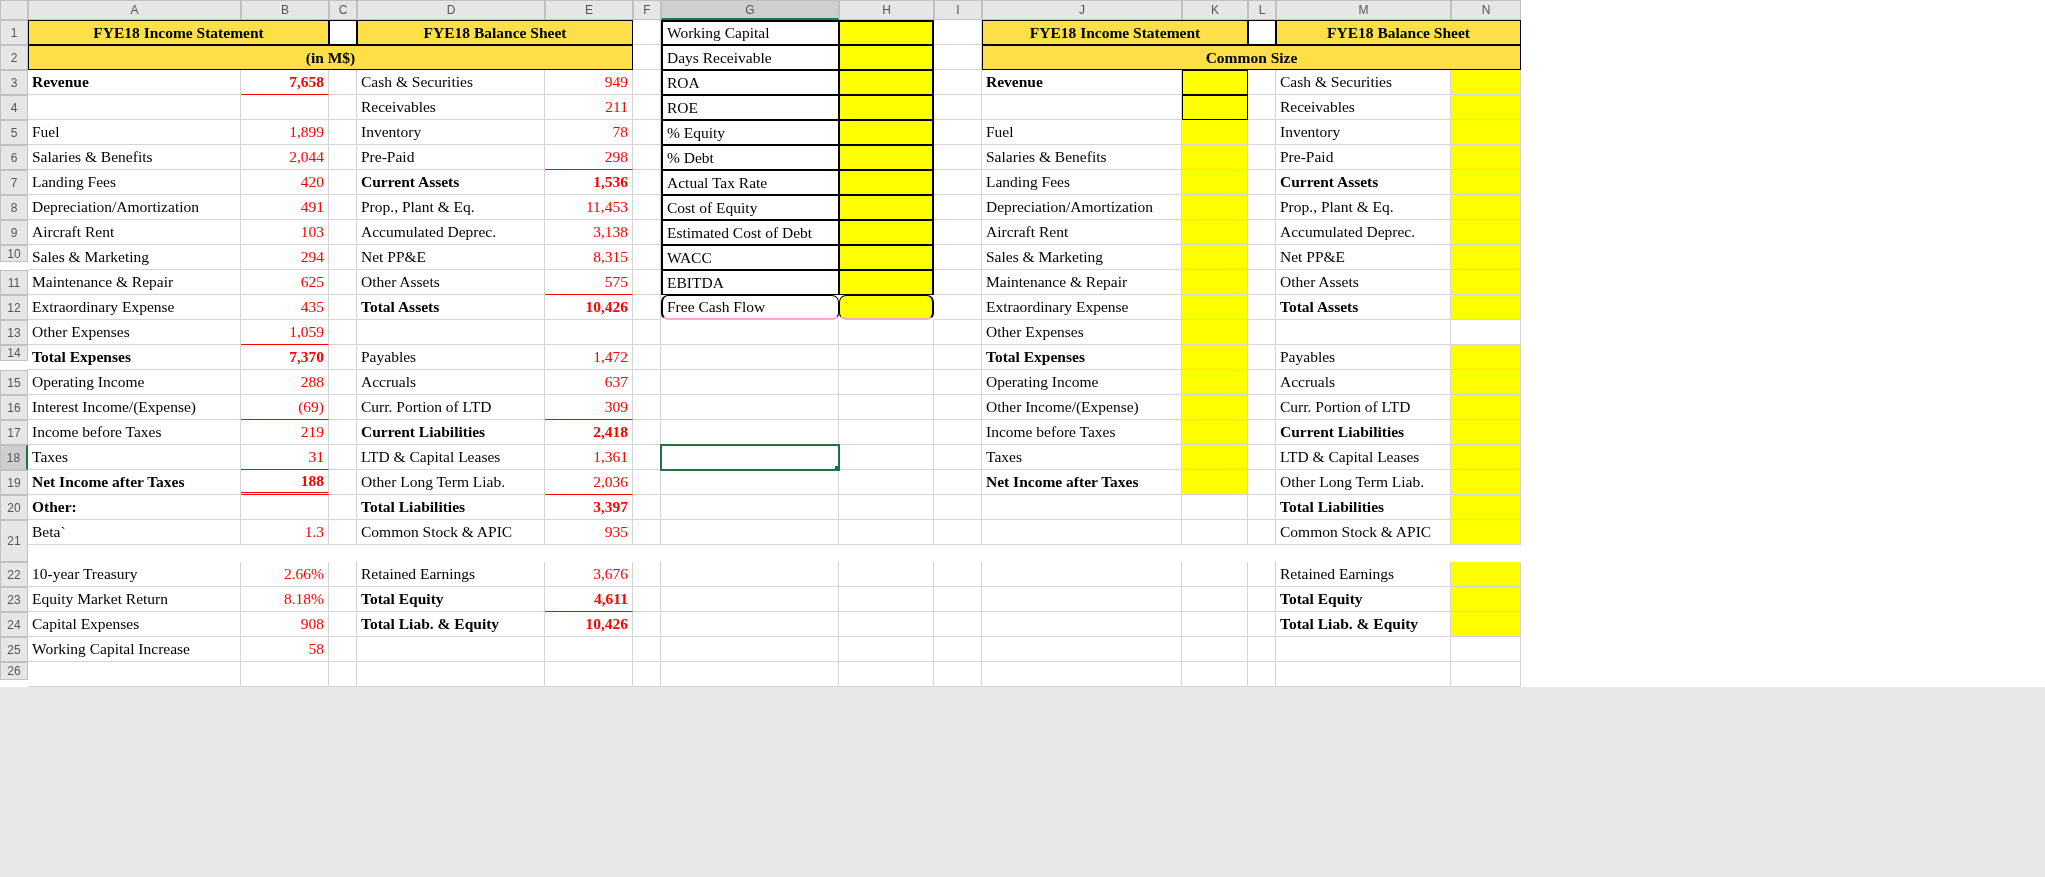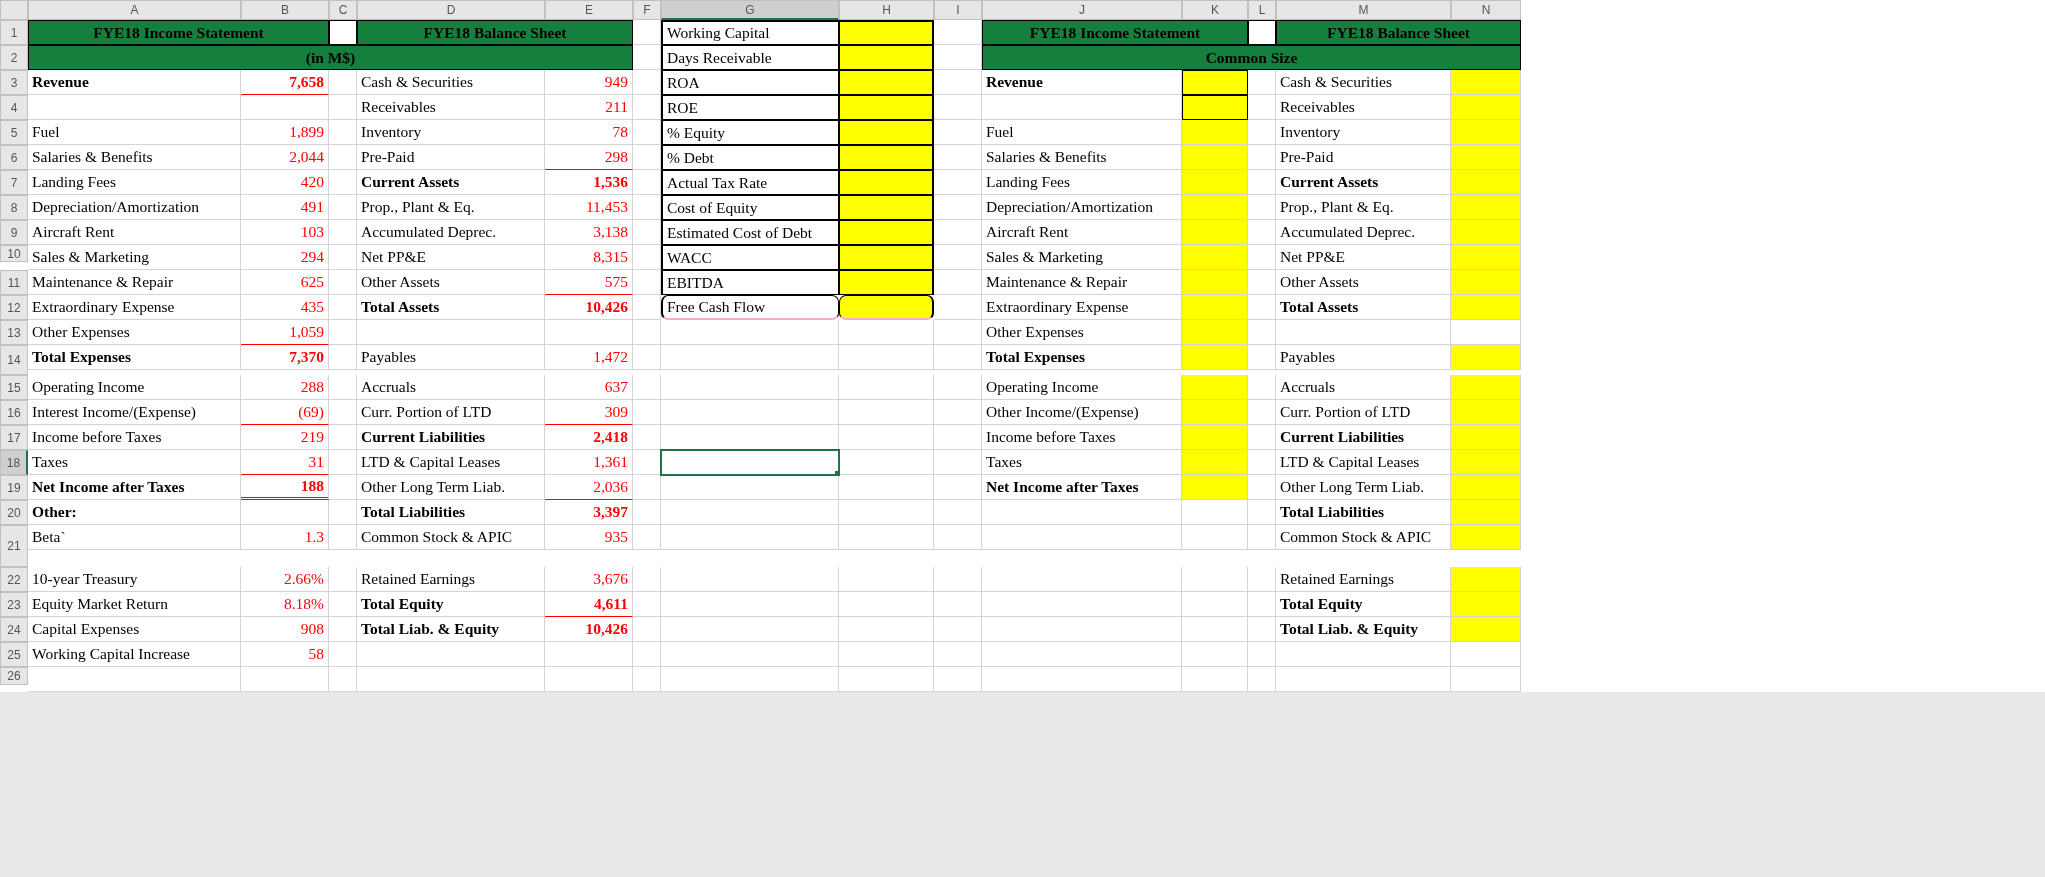--- a/index.html
+++ b/index.html
@@ -46,21 +46,21 @@
     border-bottom: 1px solid #d4d4d4;
     padding: 2px 4px;
     display: flex;
     align-items: center;
     overflow: hidden;
     white-space: nowrap;
     background: #fff;
     height: 25px;
     font-size: 15.5px;
   }
-  .green { background: #15803d; }
+  .green { background: #fde047; }
   .yellow { background: #ffff00; }
   .bold { font-weight: bold; }
   .red { color: #ff0000; }
   .right { justify-content: flex-end; }
   .center { justify-content: center; }
   .bthin { border: 1px solid #000; }
   .btopmed { border-top: 2px solid #000; }
   .bbotmed { border-bottom: 2px solid #f9a8d4; border-radius: 7px; }
   .brightmed { border-right: 2px solid #000; }
   .bleftmed { border-left: 2px solid #000; }
@@ -278,21 +278,21 @@
     <div class="cell"></div>
     <div class="cell"></div>
     <div class="cell"></div>
     <div class="cell"></div>
     <div class="cell"></div>
     <div class="cell">Other Expenses</div>
     <div class="cell yellow"></div>
     <div class="cell"></div>
     <div class="cell"></div>
     <div class="cell"></div>
-    <div class="rowhdr" style="height:30px">14</div>
+    <div class="rowhdr" style="height:16px">14</div>
     <div class="cell bold">Total Expenses</div>
     <div class="cell red right bold">7,370</div>
     <div class="cell"></div>
     <div class="cell">Payables</div>
     <div class="cell red right">1,472</div>
     <div class="cell"></div>
     <div class="cell"></div>
     <div class="cell"></div>
     <div class="cell"></div>
     <div class="cell bold">Total Expenses</div>

